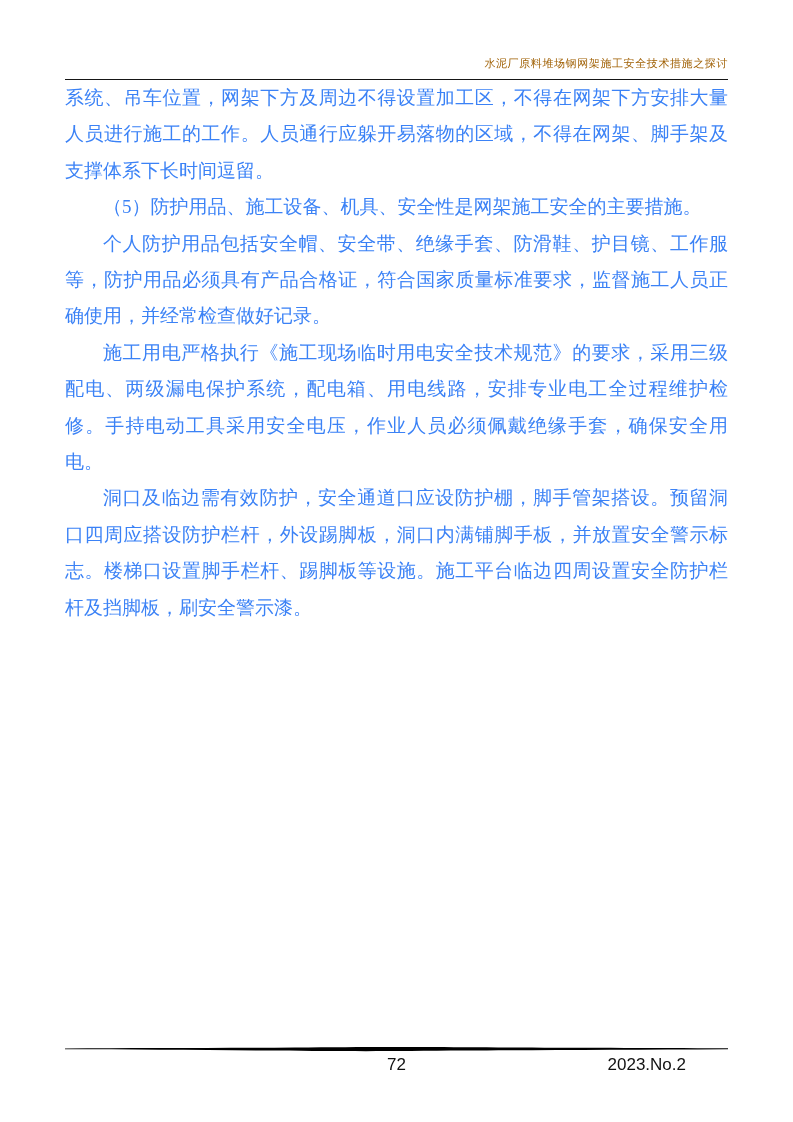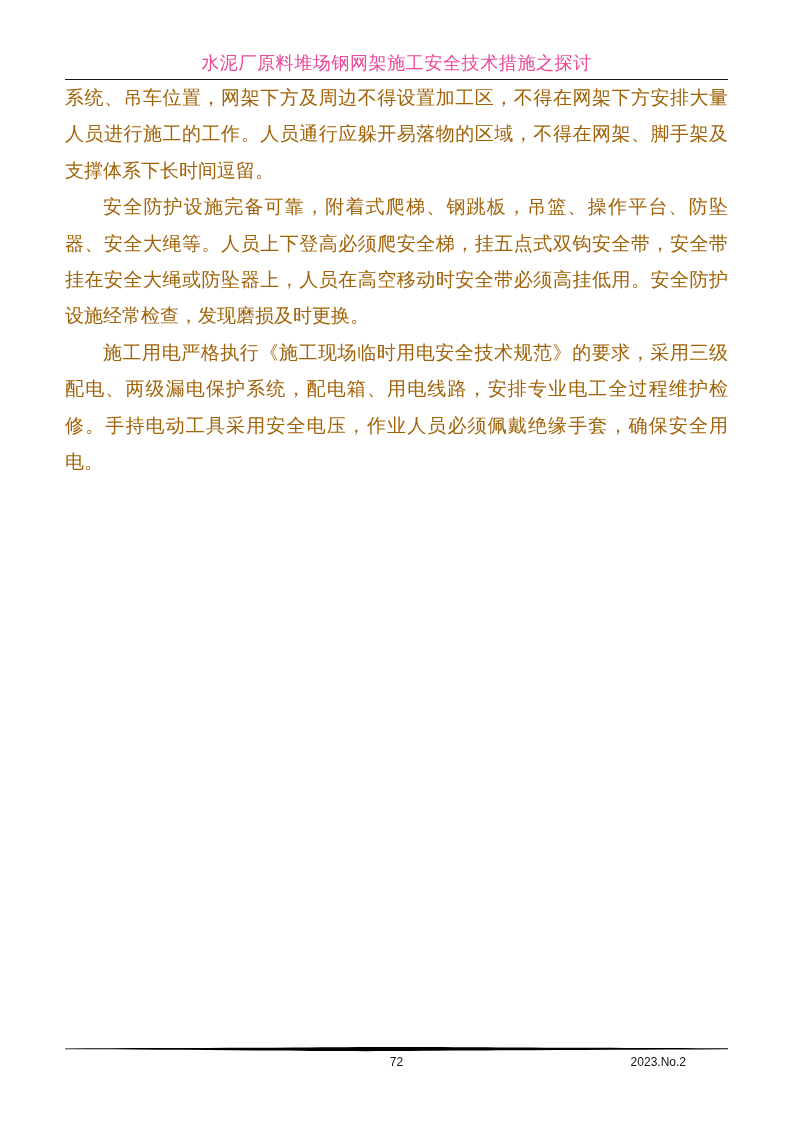--- a/index.html
+++ b/index.html
@@ -17,43 +17,43 @@
     color: #1b1b1b;
   }
   
   .header {
     position: absolute;
     left: 65px;
     top: 52px;
     width: 663px;
   }
   .header-title {
-    text-align: center;
-    font-size: 18px;
+    text-align: right;
+    font-size: 11px;
     letter-spacing: 0.6px;
-    color: #ec4899;
+    color: #a16207;
     line-height: 22px;
     white-space: nowrap;
   }
   .header-rule {
     margin-top: 5px;
     border-top: 1.7px solid #161616;
     height: 0;
   }
   
   .body-text {
     position: absolute;
     left: 65px;
     top: 80px;
     width: 663px;
     font-size: 19px;
     line-height: 36.4px;
     text-align: justify;
     text-justify: inter-ideograph;
-    color: #a16207;
+    color: #3b82f6;
   }
   .body-text p {
     margin: 0;
     padding: 0;
     text-indent: 2em;
   }
   .body-text p.no-indent {
     text-indent: 0;
   }
   
@@ -66,21 +66,21 @@
   .footer-rule-svg {
     display: block;
     width: 663px;
     height: 9px;
   }
   .footer-row {
     position: relative;
     height: 18px;
     margin-top: 1px;
     font-family: "Liberation Sans", "DejaVu Sans", sans-serif;
-    font-size: 12px;
+    font-size: 17px;
     color: #111111;
   }
   .footer-page-num {
     position: absolute;
     left: 0;
     right: 0;
     text-align: center;
   }
   .footer-issue {
     position: absolute;
@@ -94,22 +94,24 @@
 
 <div class="page">
 
   <div class="header">
     <div class="header-title">水泥厂原料堆场钢网架施工安全技术措施之探讨</div>
     <div class="header-rule"></div>
   </div>
 
   <div class="body-text">
     <p class="no-indent">系统、吊车位置，网架下方及周边不得设置加工区，不得在网架下方安排大量人员进行施工的工作。人员通行应躲开易落物的区域，不得在网架、脚手架及支撑体系下长时间逗留。</p>
-    <p>安全防护设施完备可靠，附着式爬梯、钢跳板，吊篮、操作平台、防坠器、安全大绳等。人员上下登高必须爬安全梯，挂五点式双钩安全带，安全带挂在安全大绳或防坠器上，人员在高空移动时安全带必须高挂低用。安全防护设施经常检查，发现磨损及时更换。</p>
+    <p>（5）防护用品、施工设备、机具、安全性是网架施工安全的主要措施。</p>
+    <p>个人防护用品包括安全帽、安全带、绝缘手套、防滑鞋、护目镜、工作服等，防护用品必须具有产品合格证，符合国家质量标准要求，监督施工人员正确使用，并经常检查做好记录。</p>
     <p>施工用电严格执行《施工现场临时用电安全技术规范》的要求，采用三级配电、两级漏电保护系统，配电箱、用电线路，安排专业电工全过程维护检修。手持电动工具采用安全电压，作业人员必须佩戴绝缘手套，确保安全用电。</p>
+    <p>洞口及临边需有效防护，安全通道口应设防护棚，脚手管架搭设。预留洞口四周应搭设防护栏杆，外设踢脚板，洞口内满铺脚手板，并放置安全警示标志。楼梯口设置脚手栏杆、踢脚板等设施。施工平台临边四周设置安全防护栏杆及挡脚板，刷安全警示漆。</p>
   </div>
 
   <div class="footer">
     <svg class="footer-rule-svg" viewBox="0 0 663 9" preserveAspectRatio="none" aria-hidden="true">
       <path fill="#000000" d="M0,3.5
                C 70,2.6 150,3.1 230,2.5
                C 280,2.1 320,1.8 360,2.1
                C 430,2.6 540,2.8 663,3.3
                L 663,4.2
                C 560,4.6 470,5.2 400,5.6

